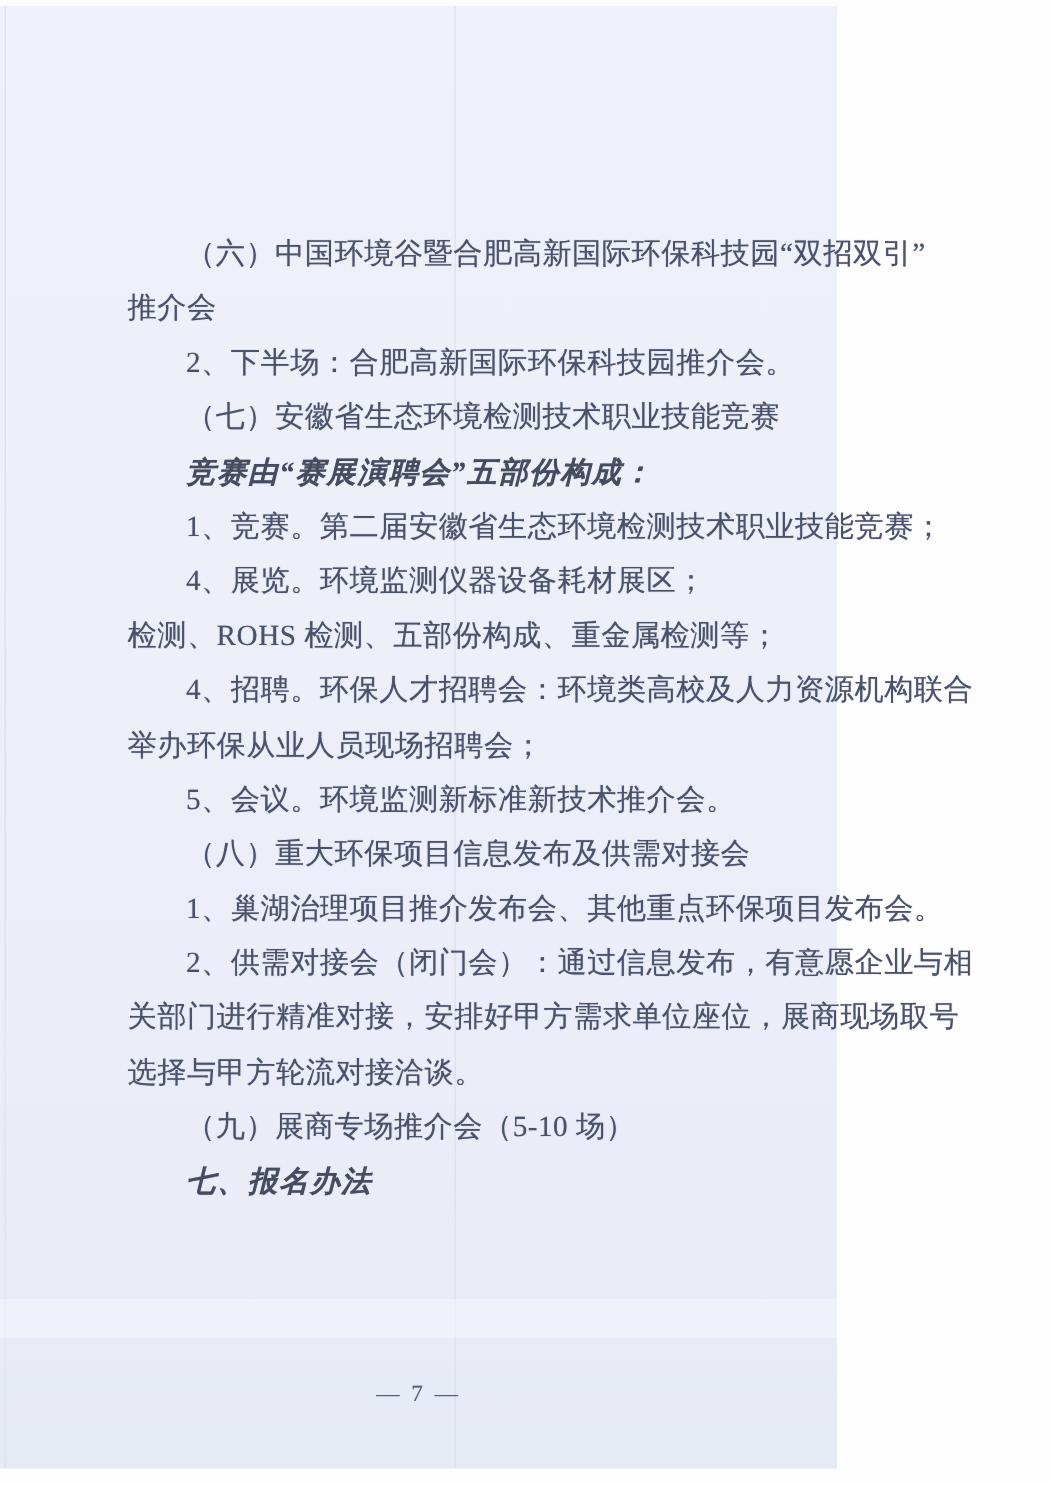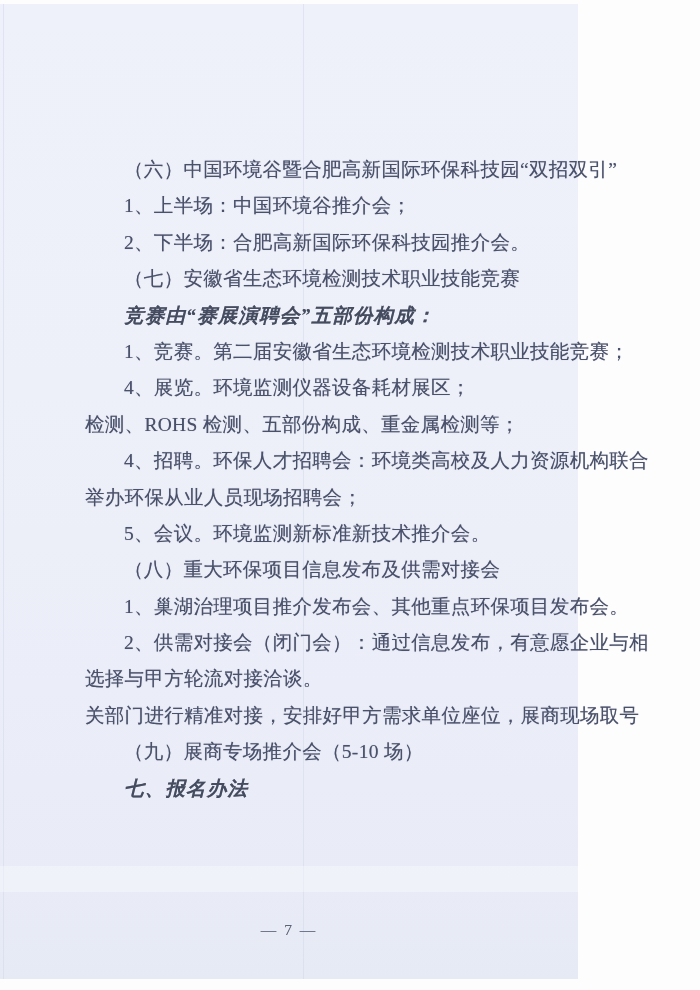--- a/index.html
+++ b/index.html
@@ -23,21 +23,20 @@
     left: 0;
     top: 4px;
     width: 558px;
     height: 975px;
     background: linear-gradient(180deg,
       #eff1fa 0%,
       #edf0f8 40%,
       #ebeef8 70%,
       #e9ecf6 90%,
       #e6eaf4 100%);
-    padding-left: 20px;
   }
   
   .seam-v {
     position: absolute;
     top: 0;
     width: 1px;
     height: 100%;
     background: rgba(206, 213, 233, 0.45);
   }
   .seam-left { left: 3px; }
@@ -91,33 +90,33 @@
 </head>
 <body>
 
 <div class="scan">
   <div class="paper">
     <div class="seam-v seam-left"></div>
     <div class="seam-v seam-mid"></div>
     <div class="band band-a"></div>
     <div class="textblock" id="textblock">
         <div class="line indent">（六）中国环境谷暨合肥高新国际环保科技园“双招双引”</div>
-        <div class="line indent">1、上半场：中国环境谷推介会；</div>
+        <div class="line">推介会</div>
         <div class="line indent">2、下半场：合肥高新国际环保科技园推介会。</div>
         <div class="line indent">（七）安徽省生态环境检测技术职业技能竞赛</div>
         <div class="line indent bold">竞赛由“赛展演聘会”五部份构成：</div>
         <div class="line indent">1、竞赛。第二届安徽省生态环境检测技术职业技能竞赛；</div>
         <div class="line indent">4、展览。环境监测仪器设备耗材展区；</div>
         <div class="line">检测、ROHS 检测、五部份构成、重金属检测等；</div>
         <div class="line indent">4、招聘。环保人才招聘会：环境类高校及人力资源机构联合</div>
         <div class="line">举办环保从业人员现场招聘会；</div>
         <div class="line indent">5、会议。环境监测新标准新技术推介会。</div>
         <div class="line indent">（八）重大环保项目信息发布及供需对接会</div>
         <div class="line indent">1、巢湖治理项目推介发布会、其他重点环保项目发布会。</div>
         <div class="line indent">2、供需对接会（闭门会）：通过信息发布，有意愿企业与相</div>
+        <div class="line">关部门进行精准对接，安排好甲方需求单位座位，展商现场取号</div>
         <div class="line">选择与甲方轮流对接洽谈。</div>
-        <div class="line">关部门进行精准对接，安排好甲方需求单位座位，展商现场取号</div>
         <div class="line indent">（九）展商专场推介会（5-10 场）</div>
         <div class="line indent bold">七、报名办法</div>
       </div>
     <div class="pagenum">— 7 —</div>
   </div>
 </div>
 
 </body></html>

